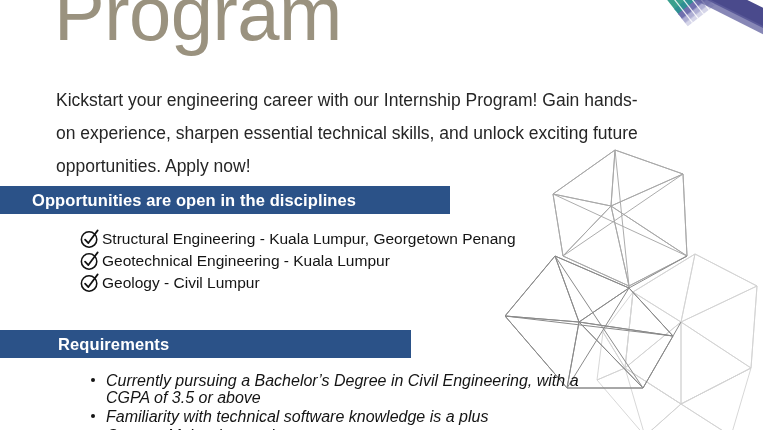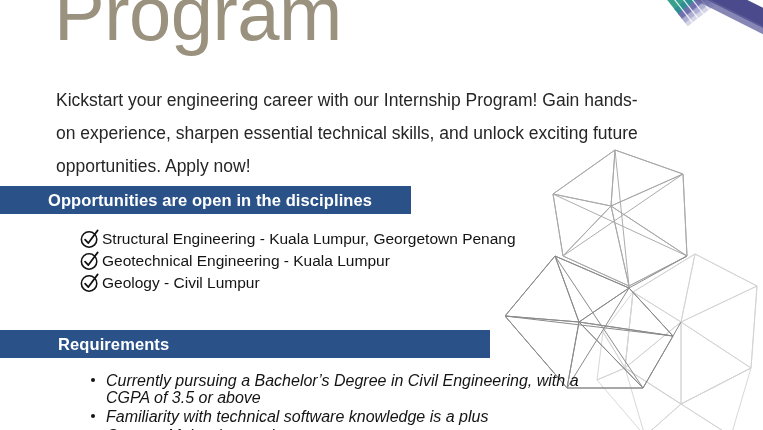--- a/index.html
+++ b/index.html
@@ -71,28 +71,28 @@
     position: absolute;
     left: 0;
     background: #2b5288;
     color: #ffffff;
     display: flex;
     align-items: center;
     z-index: 2;
   }
   .banner-opportunities {
     top: 186px;
-    width: 411px;
+    width: 450px;
     height: 28px;
-    padding-left: 48px;
+    padding-left: 32px;
     box-sizing: border-box;
   }
   .banner-requirements {
     top: 330px;
-    width: 490px;
+    width: 411px;
     height: 28px;
     padding-left: 58px;
     box-sizing: border-box;
   }
   .banner-text {
     font-size: 16.5px;
     font-weight: 600;
     letter-spacing: 0.1px;
     white-space: nowrap;
   }

